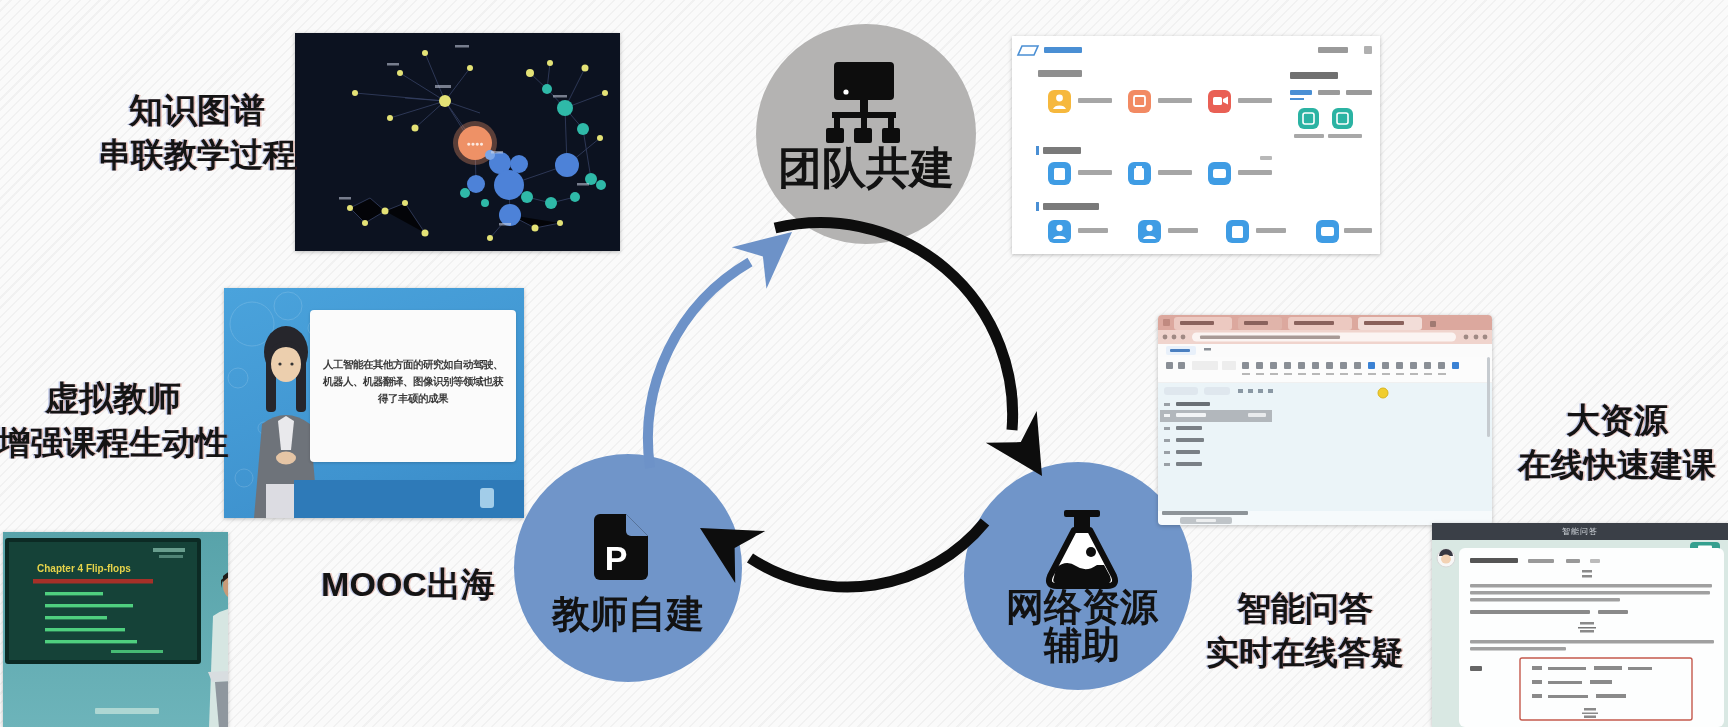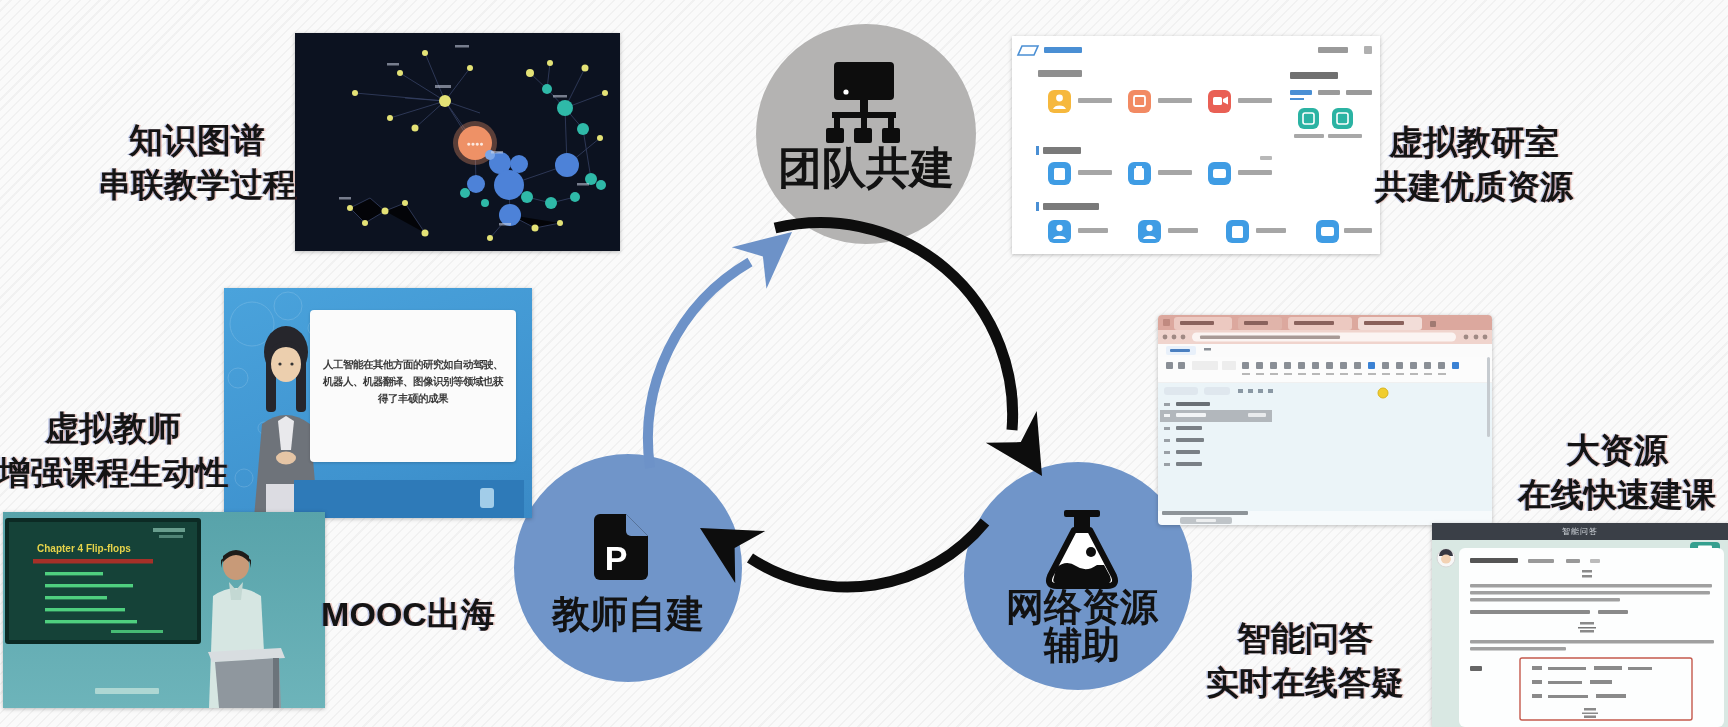--- a/index.html
+++ b/index.html
@@ -4,28 +4,28 @@
 <style>
   html,body{margin:0;padding:0;}
   body{width:1728px;height:727px;overflow:hidden;
        font-family:"Liberation Sans","DejaVu Sans",sans-serif;}
   #canvas{position:relative;width:1728px;height:727px;overflow:hidden;
     background-color:#fafafa;
     background-image:repeating-linear-gradient(135deg,rgba(0,0,0,0.035) 0 1.5px,transparent 1.5px 7px);}
   .abs{position:absolute;}
   
   .callout{position:absolute;text-align:center;color:#141414;line-height:1.22;
-    text-shadow:1.5px 0 0 rgba(190,60,40,.28),-1.5px 0 0 rgba(50,80,190,.28);margin-top:30px;}
+    text-shadow:1.5px 0 0 rgba(190,60,40,.28),-1.5px 0 0 rgba(50,80,190,.28);}
   .callout .t{font-size:34px;font-weight:800;display:block;}
   .callout .s{font-size:33px;font-weight:700;display:block;margin-top:4px;}
   
   .thumb{position:absolute;overflow:hidden;}
   .shadowed{box-shadow:0 1px 4px rgba(0,0,0,.25);}
   
-  #vt{background:linear-gradient(160deg,#4aa3dc 0%,#3f93cf 70%,#3a8ac6 100%);padding-left:8px;}
+  #vt{background:linear-gradient(160deg,#4aa3dc 0%,#3f93cf 70%,#3a8ac6 100%);}
   #vt .slide-card{position:absolute;left:86px;top:22px;width:206px;height:152px;
      background:#fbfbfb;border-radius:4px;box-shadow:0 1px 3px rgba(0,0,0,.18);}
   #vt .slide-text{position:absolute;left:12px;top:46px;width:182px;
      font-size:10.5px;letter-spacing:-0.5px;line-height:1.6;color:#3a3a3a;
      text-align:center;font-weight:600;}
   #vt .bottom-strip{position:absolute;left:70px;top:192px;width:230px;height:38px;
      background:#2e7ab8;}
   
   #cls{background:linear-gradient(180deg,#58a3aa,#6db4ba);}
   
@@ -256,21 +256,21 @@
         <rect x="42" y="196" width="40" height="34" fill="#dcdce2"></rect>
       </g>
     </svg>
     <div class="slide-card">
       <div class="slide-text">人工智能在其他方面的研究如自动驾驶、机器人、机器翻译、图像识别等领域也获得了丰硕的成果</div>
     </div>
     <div class="bottom-strip"></div>
     <div class="abs" style="left:256px;top:200px;width:14px;height:20px;background:#bfe2f5;opacity:.8;border-radius:3px;"></div>
   </div>
 
-  <div class="thumb shadowed" id="cls" style="left:3px;top:512px;width:322px;height:196px;">
+  <div class="thumb shadowed" id="cls" style="left:3px;top:532px;width:225px;height:196px;">
     <svg width="285" height="196" viewBox="0 0 285 196">
       <rect x="2" y="6" width="196" height="126" rx="3" fill="#0c2a24"></rect>
       <rect x="6" y="10" width="188" height="118" fill="#154238"></rect>
       <rect x="150" y="16" width="32" height="4" fill="#8cc4b2" opacity=".7"></rect>
       <rect x="156" y="23" width="24" height="3" fill="#8cc4b2" opacity=".5"></rect>
       <text x="34" y="40" font-size="10" font-weight="bold" fill="#e6d34a">Chapter 4 Flip-flops</text>
       <rect x="30" y="47" width="120" height="4.5" fill="#a63028"></rect>
       <g fill="#4fcf7f">
         <rect x="42" y="60" width="58" height="3.4"></rect>
         <rect x="42" y="72" width="88" height="3.4"></rect>
@@ -450,24 +450,20 @@
         </g>
       </g>
     </svg>
   </div>
 
   <div class="callout" style="left:39px;top:90px;width:316px;">
     <span class="t">知识图谱</span>
     <span class="s">串联教学过程</span>
   </div>
 
-  <div class="callout" style="left:1316px;top:92px;width:316px;">
-    <span class="t">虚拟教研室</span>
-    <span class="s">共建优质资源</span>
-  </div>
 
   <div class="callout" style="left:-45px;top:378px;width:316px;">
     <span class="t">虚拟教师</span>
     <span class="s">增强课程生动性</span>
   </div>
 
   <div class="callout" style="left:1459px;top:400px;width:316px;">
     <span class="t">大资源</span>
     <span class="s">在线快速建课</span>
   </div>

